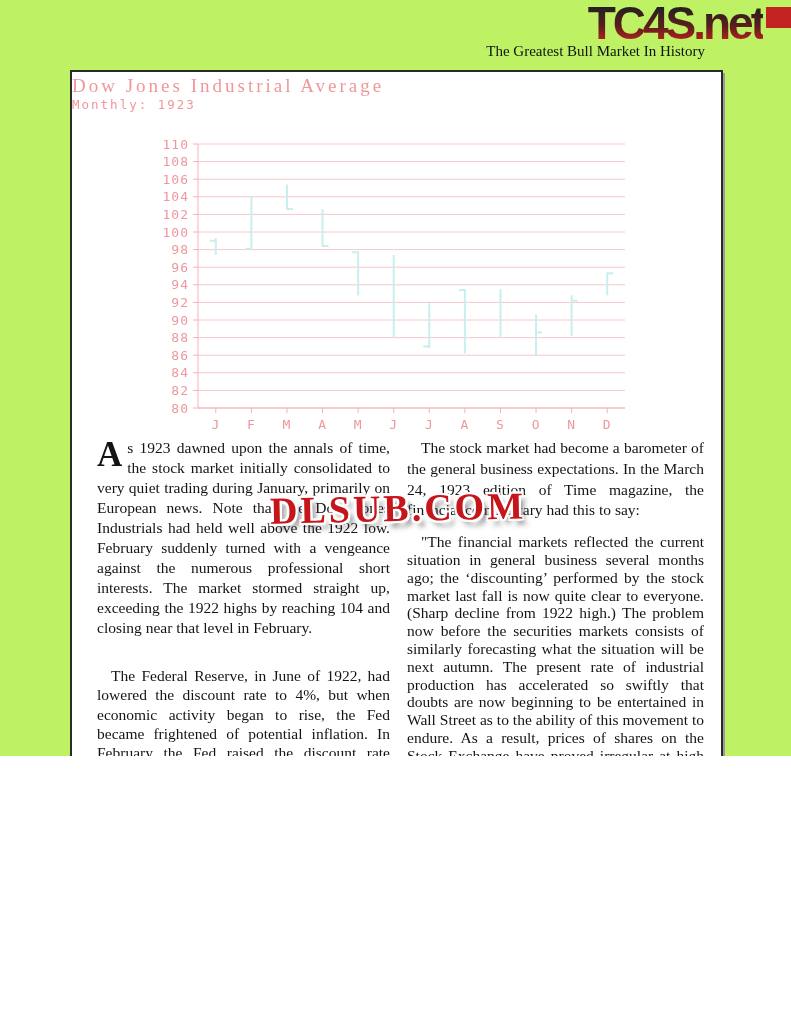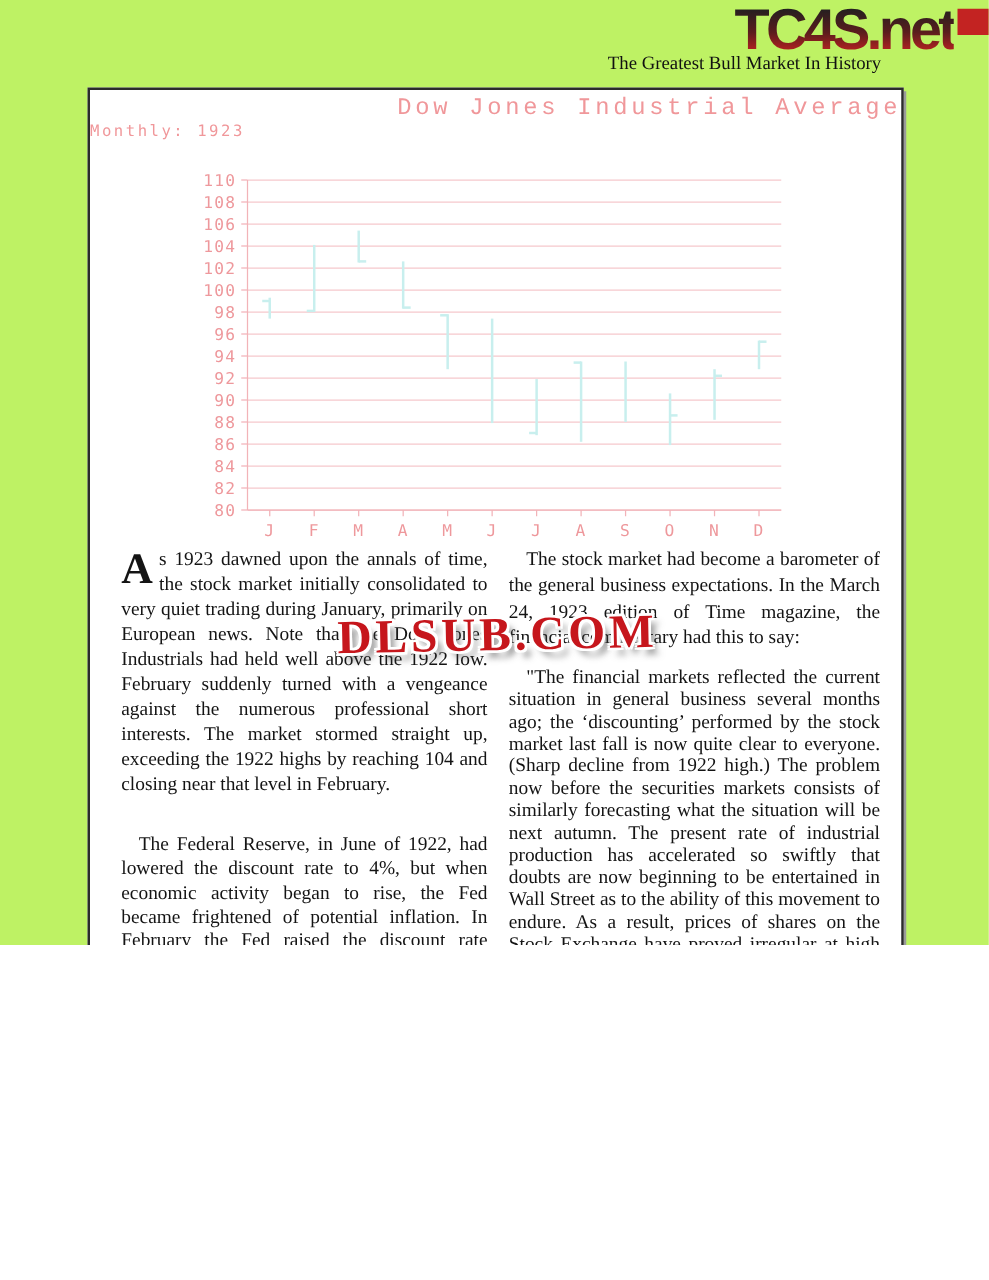--- a/index.html
+++ b/index.html
@@ -12,22 +12,22 @@
     font-family:"Liberation Sans",sans-serif;font-weight:800;font-size:46px;letter-spacing:-3px;
     background:linear-gradient(180deg,#202020 18%,#5a1d1d 55%,var(--logo-red) 88%);
     -webkit-background-clip:text;background-clip:text;color:transparent;}
   .corner-block{position:absolute;top:7px;right:0;width:25px;height:21px;background:var(--logo-red);}
   .tagline{position:absolute;top:43px;right:86px;font-size:15px;color:#111;}
 
   
   .main-box{position:absolute;left:70px;top:70px;width:649px;height:878px;background:#fff;
     border:2px solid #2b2b2b;box-shadow:2px 3px 0 #9a9a9a;}
 
-  .chart-title{position:absolute;top:3px;left:0;width:100%;text-align:right;
-    font-family:Liberation Mono, monospace;font-size:19px;letter-spacing:3px;
+  .chart-title{position:absolute;top:3px;left:0;width:100%;text-align:left;
+    font-family:Liberation Serif, serif;font-size:19px;letter-spacing:3px;
     color:var(--chart-pink);}
   .chart-subtitle{position:absolute;top:25px;left:0;width:100%;text-align:left;
     font-family:"DejaVu Sans Mono",monospace;font-size:12.5px;letter-spacing:2px;
     color:var(--chart-pink);}
   .chart-wrap{position:absolute;left:20px;top:64px;width:560px;height:300px;}
   .chart-wrap svg{display:block;width:560px;height:300px;}
   .chart-wrap text{font-family:"DejaVu Sans Mono",monospace;font-size:13px;letter-spacing:1px;}
 
   
   .col{position:absolute;top:366px;color:#141414;text-align:justify;}

